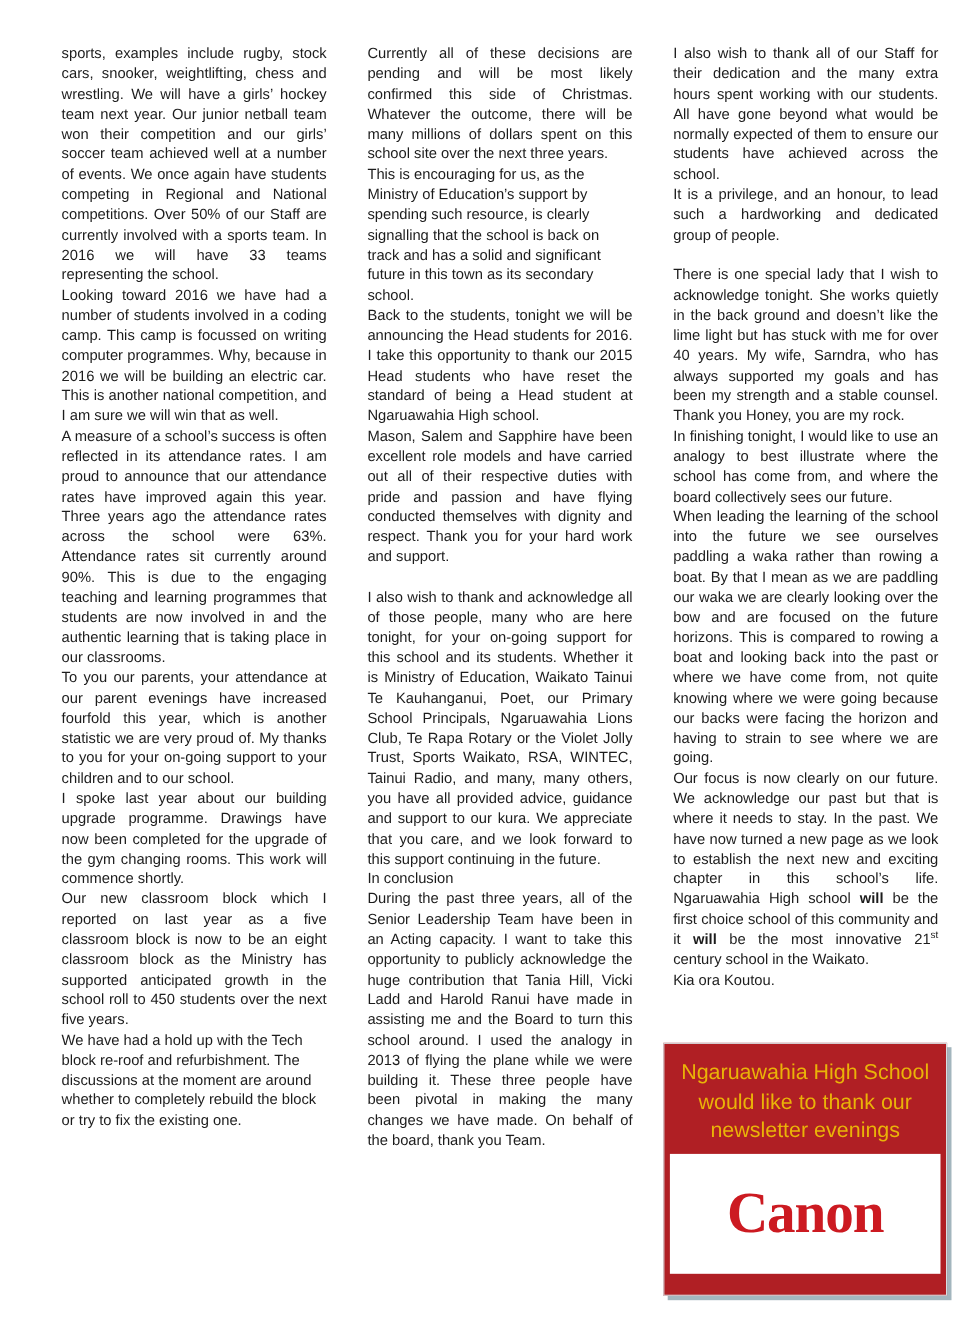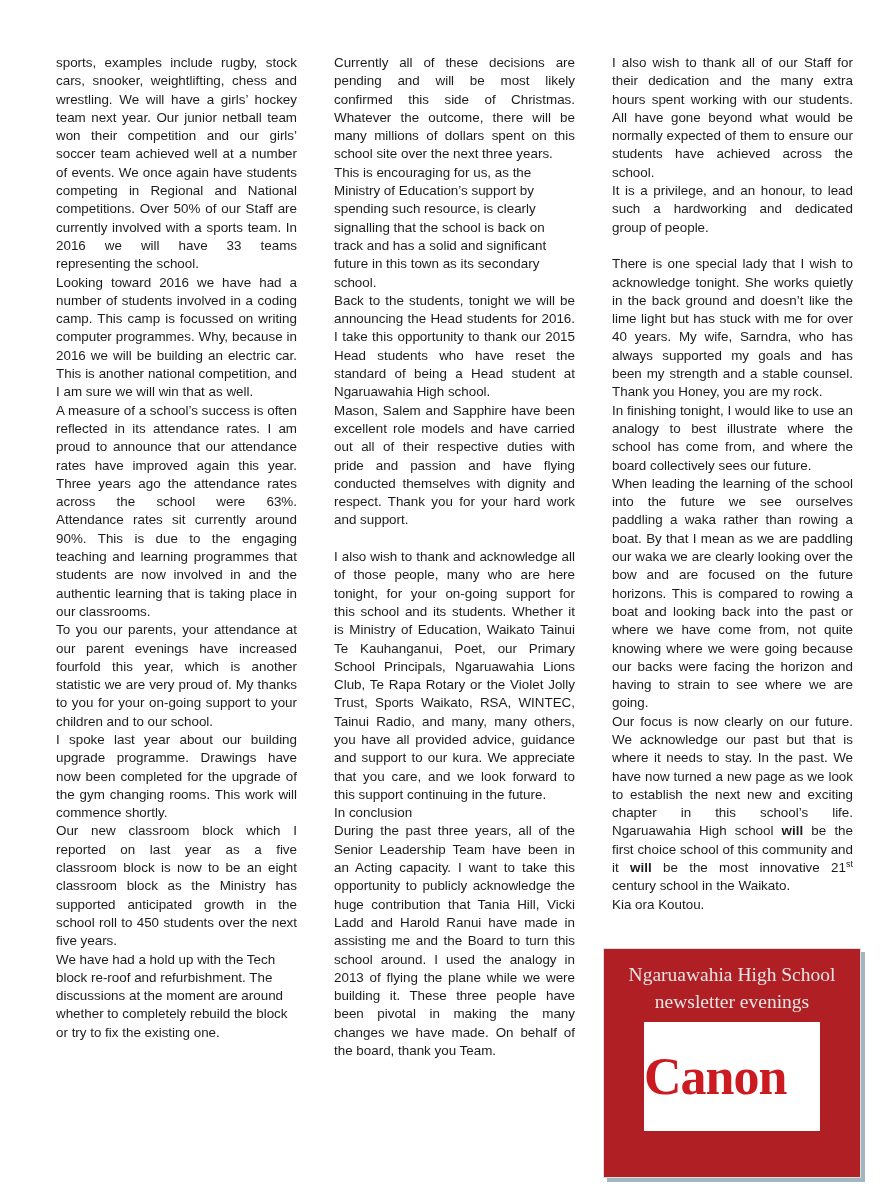--- a/index.html
+++ b/index.html
@@ -6,21 +6,21 @@
   .page {
     position: relative;
     width: 888px;
     height: 1200px;
     background: #ffffff;
     overflow: hidden;
     font-family: "Liberation Sans", sans-serif;
   }
   .columns {
     position: absolute;
-    top: 54px;
+    top: 40px;
     left: 56px;
     display: flex;
     gap: 37px;
   }
   .col {
     width: 241px;
     font-size: 13.4px;
     line-height: 18.3px;
     color: #1c1c1c;
     text-align: justify;
@@ -48,26 +48,26 @@
   }
   .sponsor-heading {
     color: #ffffff;
     font-size: 19.5px;
     line-height: 26.5px;
     text-align: center;
     white-space: nowrap;
   }
   .canon-box {
     background: #ffffff;
-    width: 176px;
+    width: 246px;
     height: 109px;
     margin-top: 7px;
     display: flex;
     align-items: center;
-    justify-content: flex-start;
+    justify-content: center;
   }
   .canon-logo {
     font-family: "Liberation Serif", serif;
     font-weight: bold;
     font-size: 52px;
     letter-spacing: -1px;
     color: #cc1a21;
     transform: scaleY(1.02);
   }
 </style>
@@ -101,21 +101,22 @@
         <p class="blank"></p>
         <p>There is one special lady that I wish to acknowledge tonight. She works quietly in the back ground and doesn’t like the lime light but has stuck with me for over 40 years. My wife, Sarndra, who has always supported my goals and has been my strength and a stable counsel. Thank you Honey, you are my rock.</p>
         <p>In finishing tonight, I would like to use an analogy to best illustrate where the school has come from, and where the board collectively sees our future.</p>
         <p>When leading the learning of the school into the future we see ourselves paddling a waka rather than rowing a boat. By that I mean as we are paddling our waka we are clearly looking over the bow and are focused on the future horizons. This is compared to rowing a boat and looking back into the past or where we have come from, not quite knowing where we were going because our backs were facing the horizon and having to strain to see where we are going.</p>
         <p><span>Our focus is now clearly on our future. We acknowledge our past but that is where it needs to stay. In the past. We have now turned a new page as we look to establish the next new and exciting chapter in this school’s life. Ngaruawahia High school </span><b>will</b><span> be the first choice school of this community and it </span><b>will</b><span> be the most innovative 21</span><sup>st</sup><span> century school in the Waikato.</span></p>
         <p class="left">Kia ora Koutou.</p>
       </div>
   </div>
 
   <div class="sponsor-box" style="background: rgb(176, 31, 36);">
-    <div class="sponsor-heading" style="color: #e5e5e5; font-family: Liberation Serif, serif;">
+    <div class="sponsor-heading" style="color: #eab308;">
       <div>Ngaruawahia High School</div>
+      <div>would like to thank our</div>
       <div>newsletter evenings</div>
     </div>
     <div class="canon-box" style="background: rgb(255, 255, 255);">
       <span class="canon-logo" style="color: rgb(204, 26, 33);">Canon</span>
     </div>
   </div>
 </div>
 
 </body></html>

